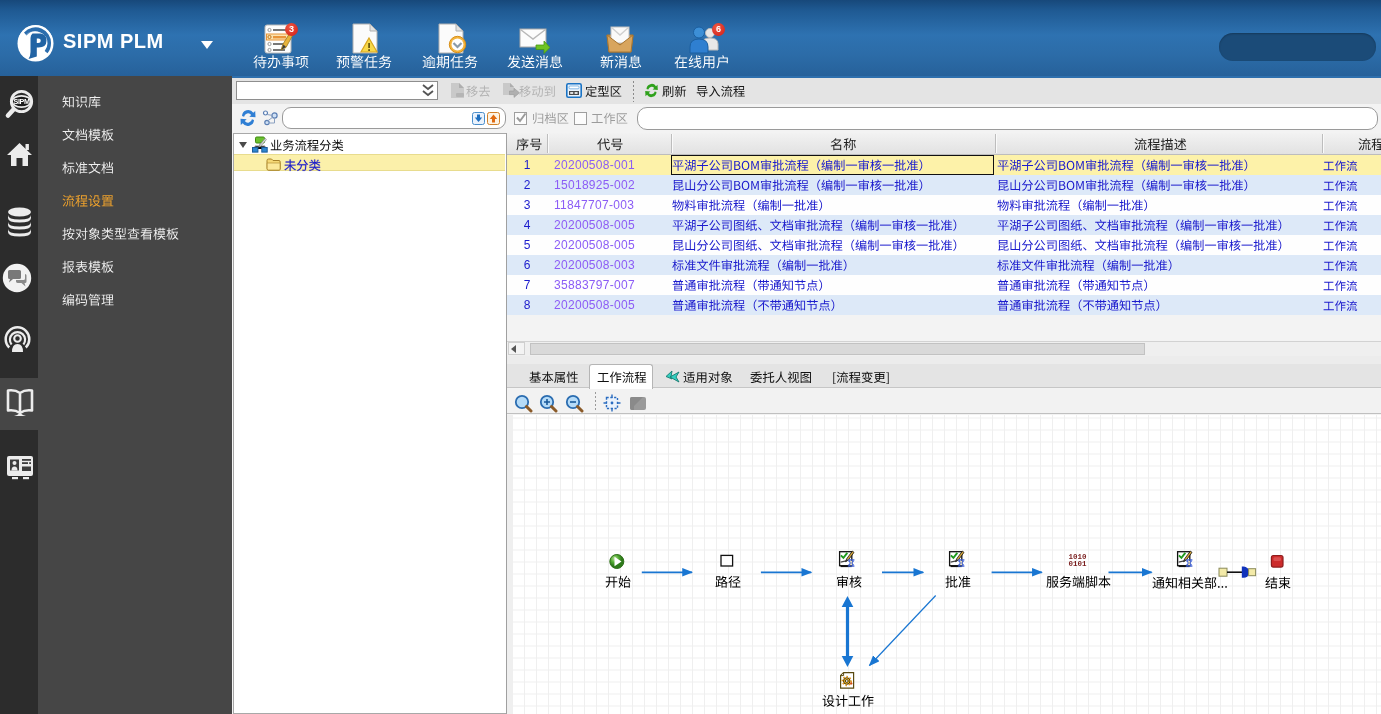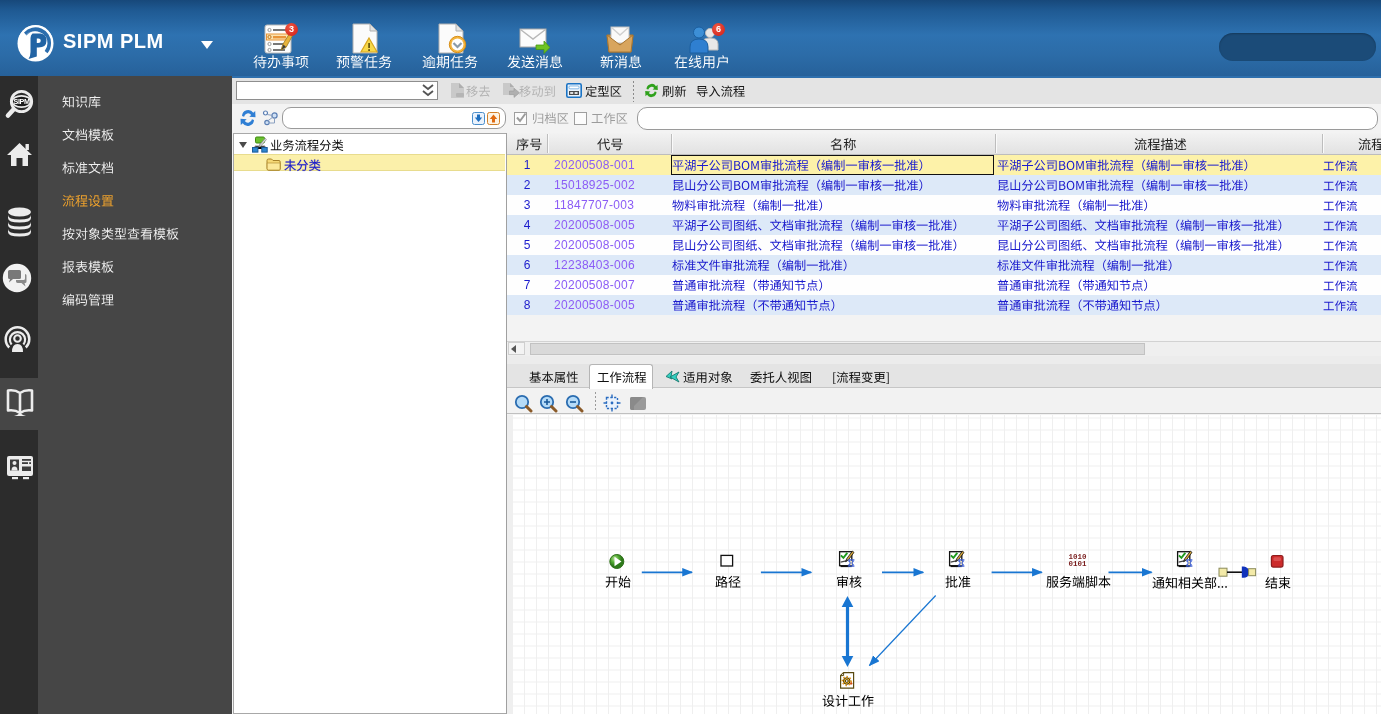--- a/index.html
+++ b/index.html
@@ -367,22 +367,22 @@
 <div class="num" style="left:507px;top:218px">4</div>
 <div class="num" style="left:507px;top:238px">5</div>
 <div class="num" style="left:507px;top:258px">6</div>
 <div class="num" style="left:507px;top:278px">7</div>
 <div class="num" style="left:507px;top:298px">8</div>
 <div class="code" style="left:554px;top:158px">20200508-001</div>
 <div class="code" style="left:554px;top:178px">15018925-002</div>
 <div class="code" style="left:554px;top:198px">11847707-003</div>
 <div class="code" style="left:554px;top:218px">20200508-005</div>
 <div class="code" style="left:554px;top:238px">20200508-005</div>
-<div class="code" style="left:554px;top:258px">12238403-006</div>
-<div class="code" style="left:554px;top:278px">20200508-007</div>
+<div class="code" style="left:554px;top:258px">20200508-003</div>
+<div class="code" style="left:554px;top:278px">35883797-007</div>
 <div class="code" style="left:554px;top:298px">20200508-005</div>
 <div id="hscroll"></div>
 <div id="hthumb"></div>
 <div id="hbtn"></div>
 <div id="gap2"></div>
 <div id="tabbar"></div>
 <div id="activetab"></div>
 <svg class="abs" style="left:508px;top:344px" width="12" height="10" viewBox="0 0 12 10">
     <path d="M8 1 L3 5 L8 9 Z" fill="#555"></path>
   </svg>

